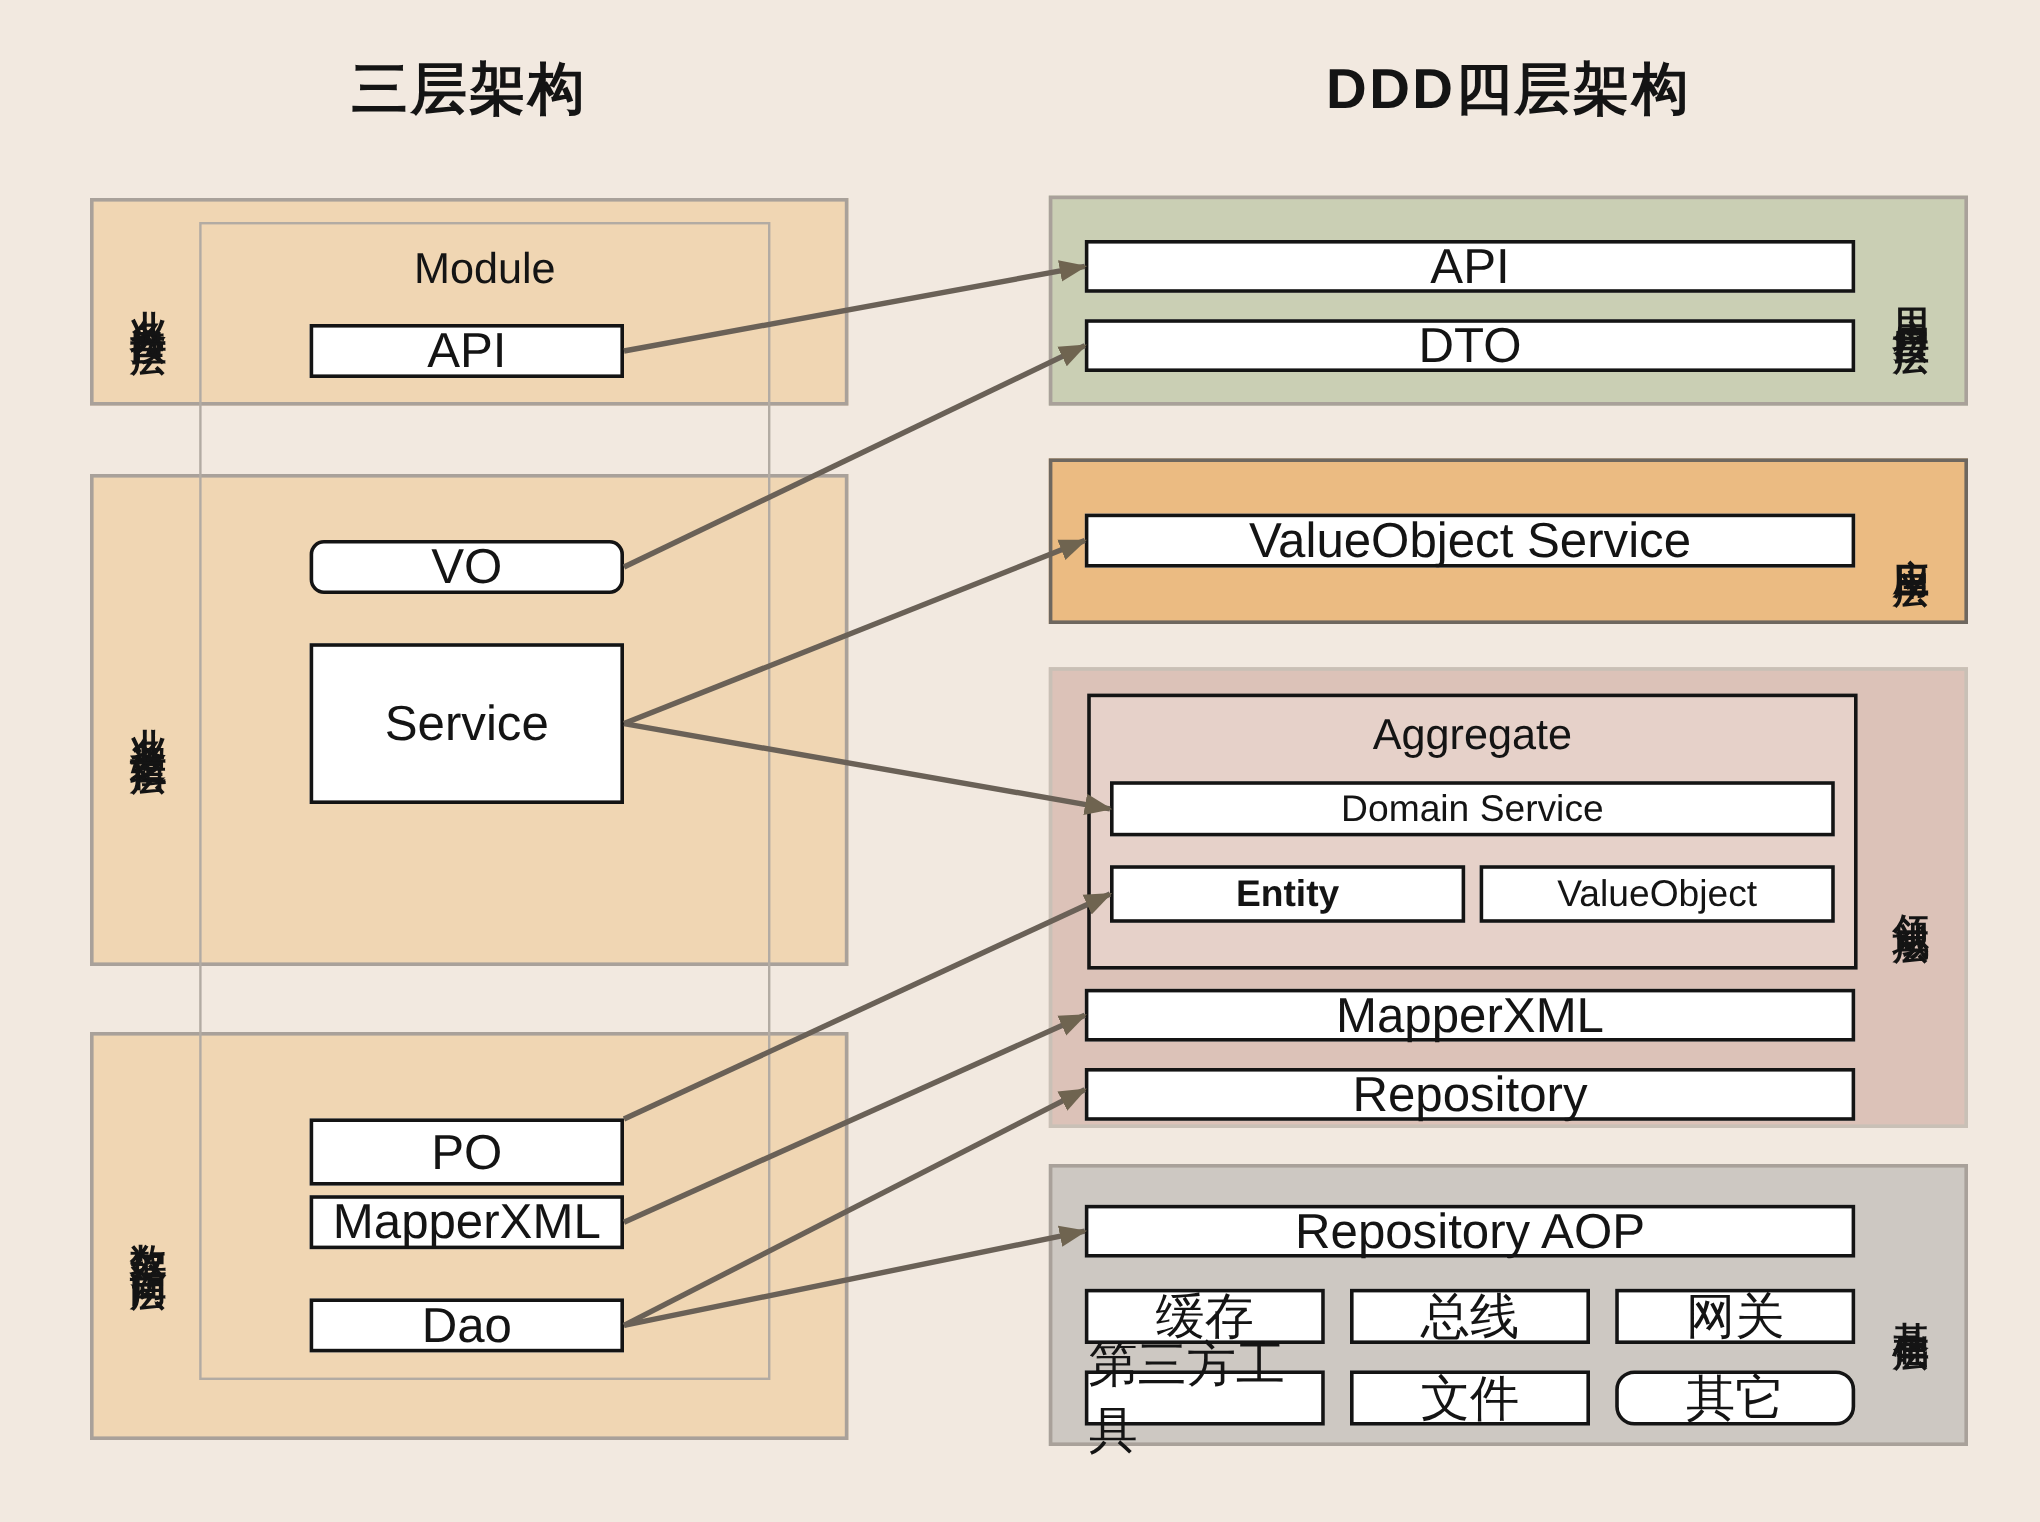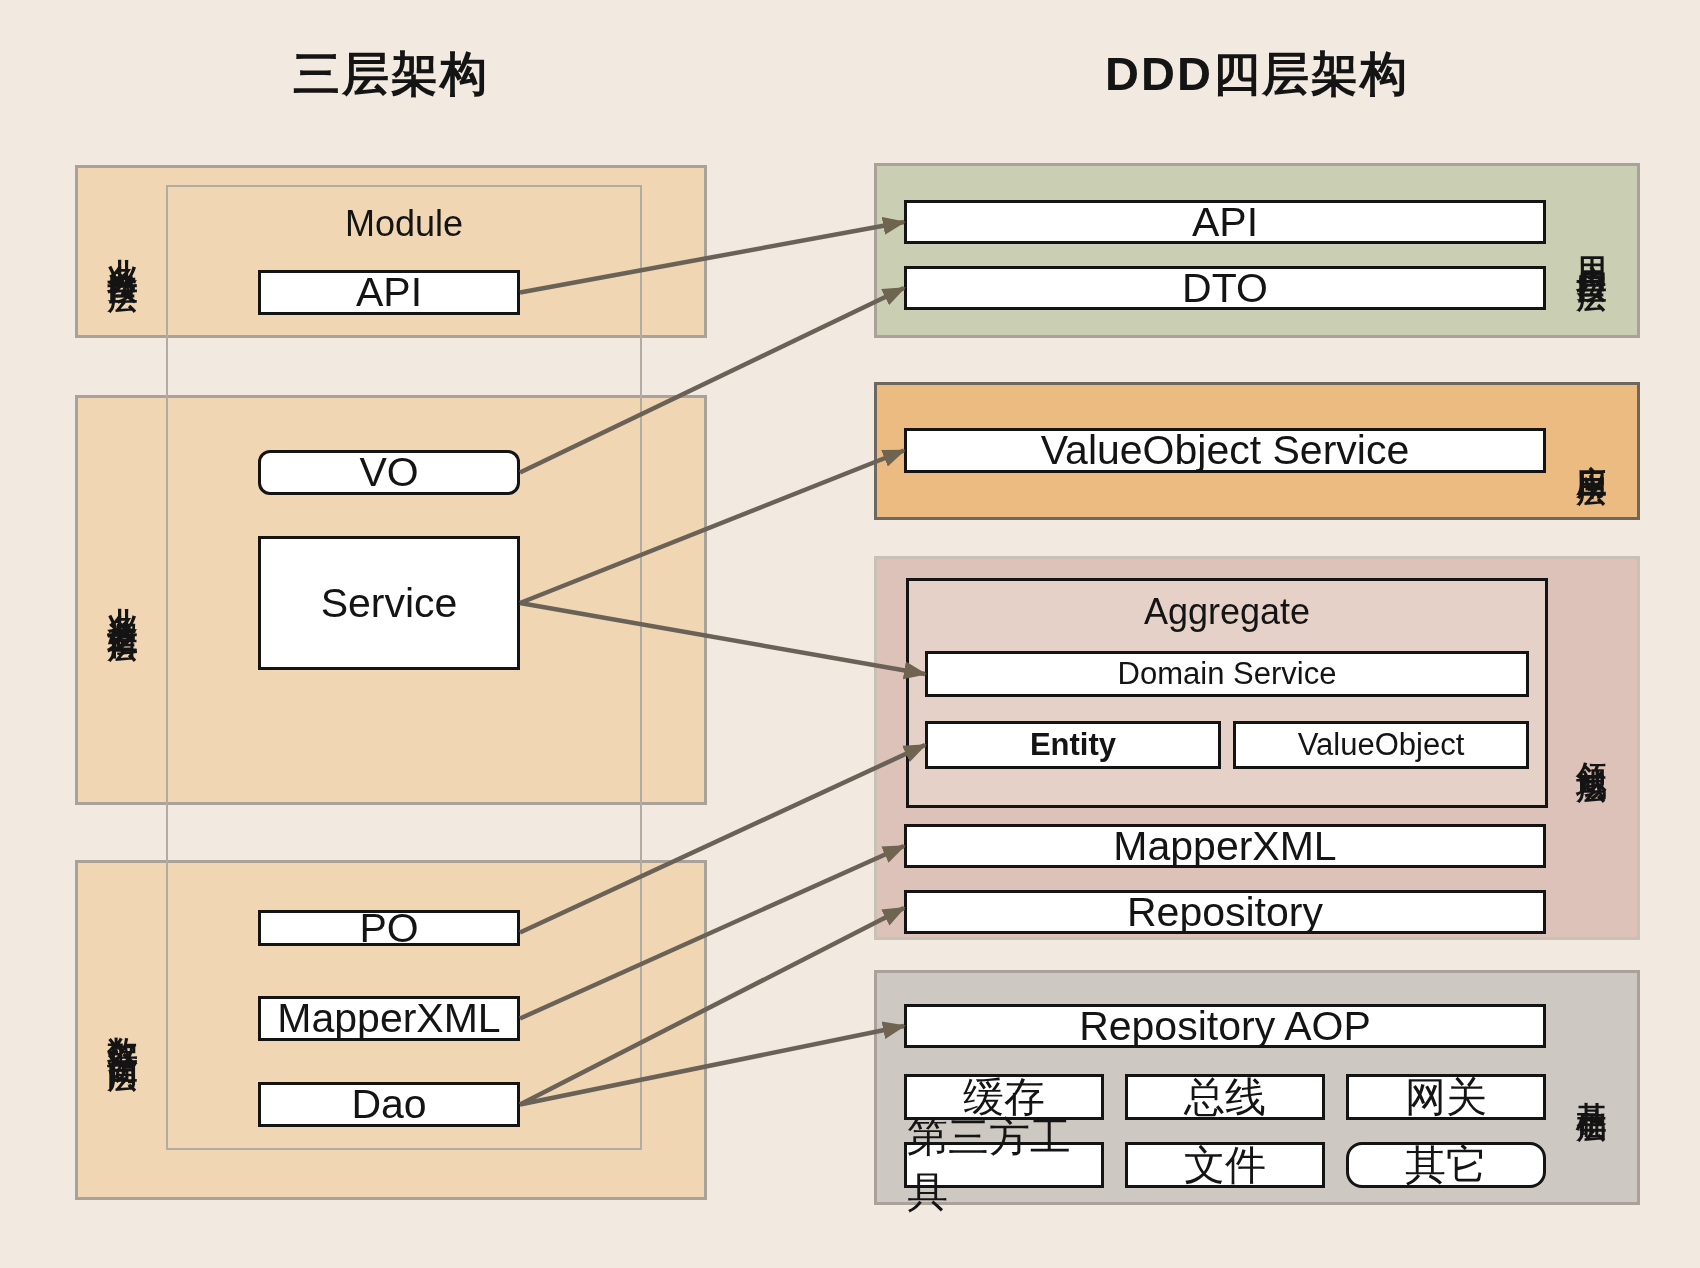--- a/index.html
+++ b/index.html
@@ -96,21 +96,21 @@
     <div class="vlabel vlabel-left">数据访问层</div>
   </div>
 
   <div id="module">
     <div id="module-label">Module</div>
   </div>
 
   <div class="wbox lbox" style="top:270px;height:45px;">API</div>
   <div class="wbox lbox" style="top:450px;height:45px;border-radius:12px;">VO</div>
   <div class="wbox lbox" style="top:536px;height:134px;">Service</div>
-  <div class="wbox lbox" style="top:910px;height:36px;text-align:center;">PO</div>
+  <div class="wbox lbox" style="top:932px;height:56px;text-align:center;">PO</div>
   <div class="wbox lbox" style="top:996px;height:45px;">MapperXML</div>
   <div class="wbox lbox" style="top:1082px;height:45px;">Dao</div>
 
   <div class="layer layer-right" style="top:163px;height:175px;background:var(--green,#cacfb4);">
     <div class="vlabel vlabel-right">用户接口层</div>
   </div>
   <div class="layer layer-right" style="top:382px;height:138px;background:var(--orange,#ebbb82);border-color:var(--orange-border,#6e675f);">
     <div class="vlabel vlabel-right">应用层</div>
   </div>
   <div class="layer layer-right" style="top:556px;height:384px;background:var(--pink,#dcc2b8);border-color:var(--pink-border,#c9c0b6);">

